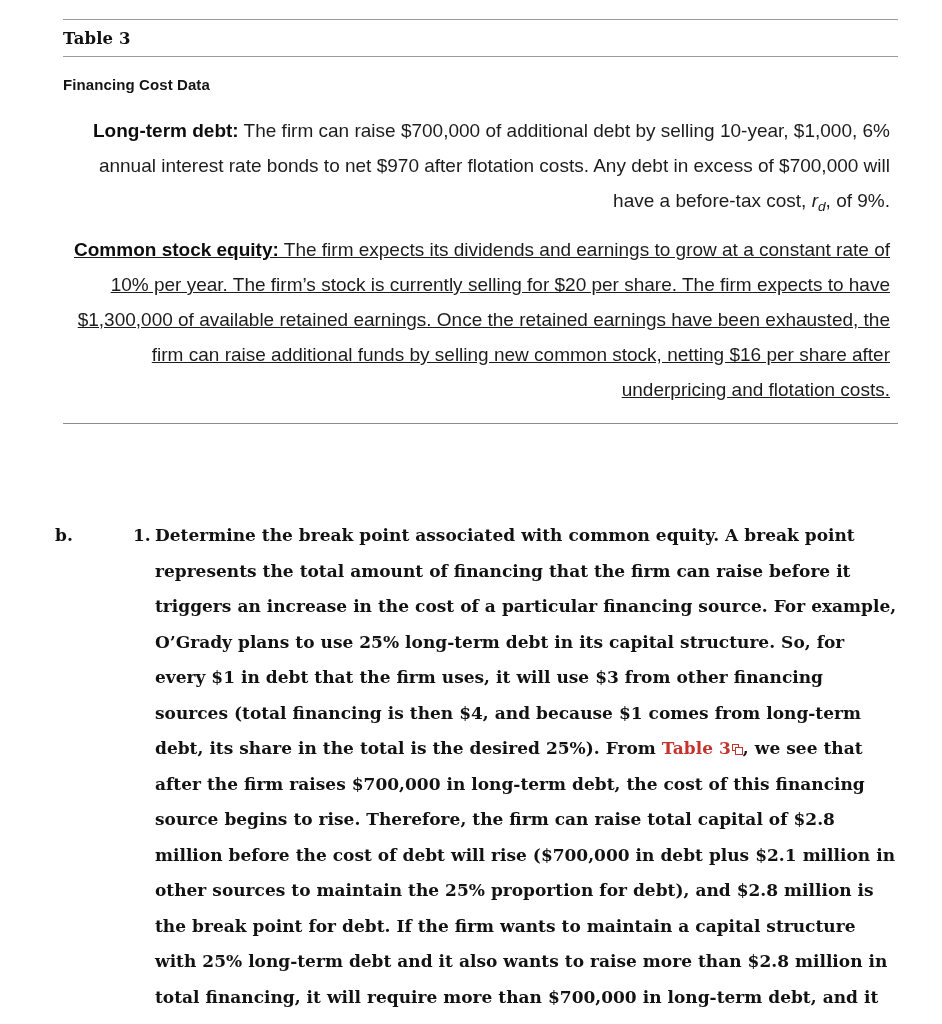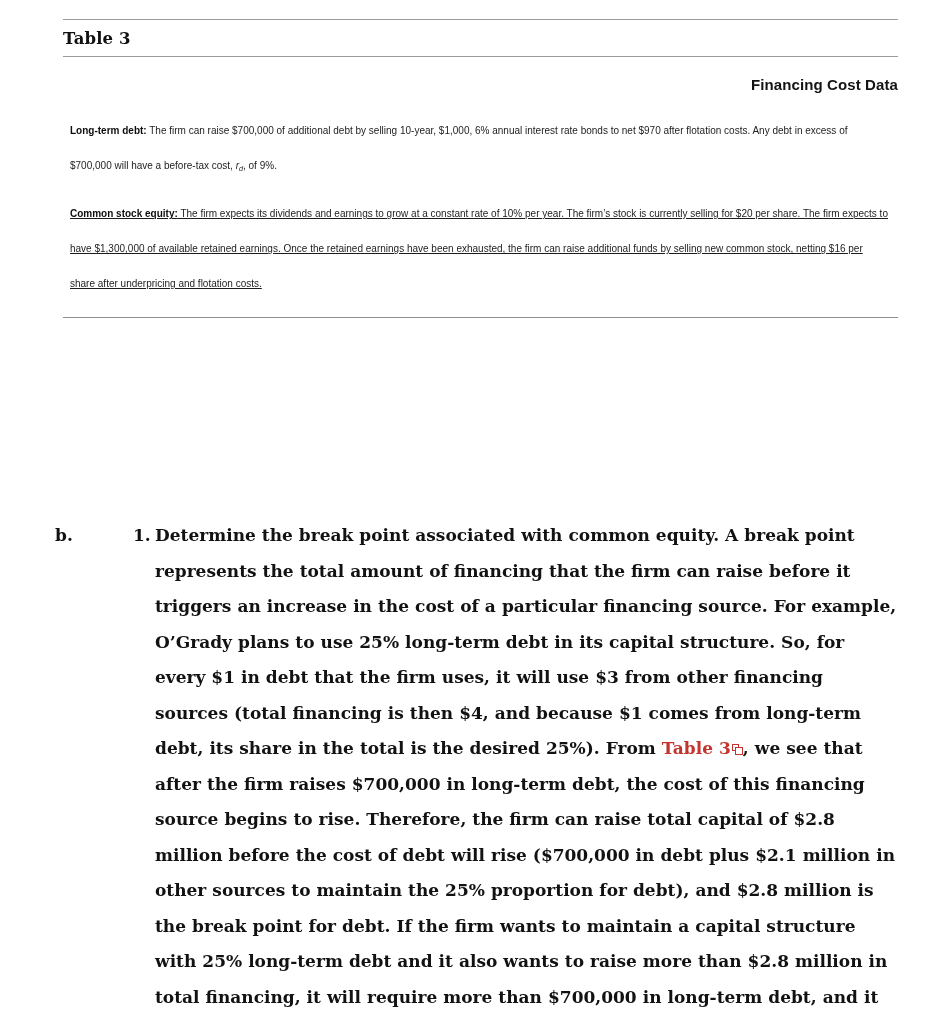--- a/index.html
+++ b/index.html
@@ -50,37 +50,37 @@
     padding: 10px 0 8px 0;
     line-height: 1.1;
   }
 
   .exhibit-body {
     padding-top: 19px;
     padding-bottom: 16px;
   }
 
   .exhibit-title {
-    text-align: right;
+    text-align: left;
     font-family: "Liberation Sans", sans-serif;
     font-size: 15px;
     font-weight: 700;
     color: #141414;
     letter-spacing: 0.1px;
     margin: 0 0 20px 0;
   }
 
   .fin-para {
     font-family: "Liberation Sans", sans-serif;
-    font-size: 10px;
+    font-size: 19px;
     line-height: 35px;
     color: #1c1c1c;
     margin: 0 0 12px 0;
     padding: 0 8px 0 7px;
-    text-align: left;
+    text-align: right;
   }
   .fin-para:last-child { margin-bottom: 0; text-decoration: underline; }
 
   .fin-term {
     font-weight: 700;
     color: #0d0d0d;
   }
 
   .var {
     font-style: italic;

